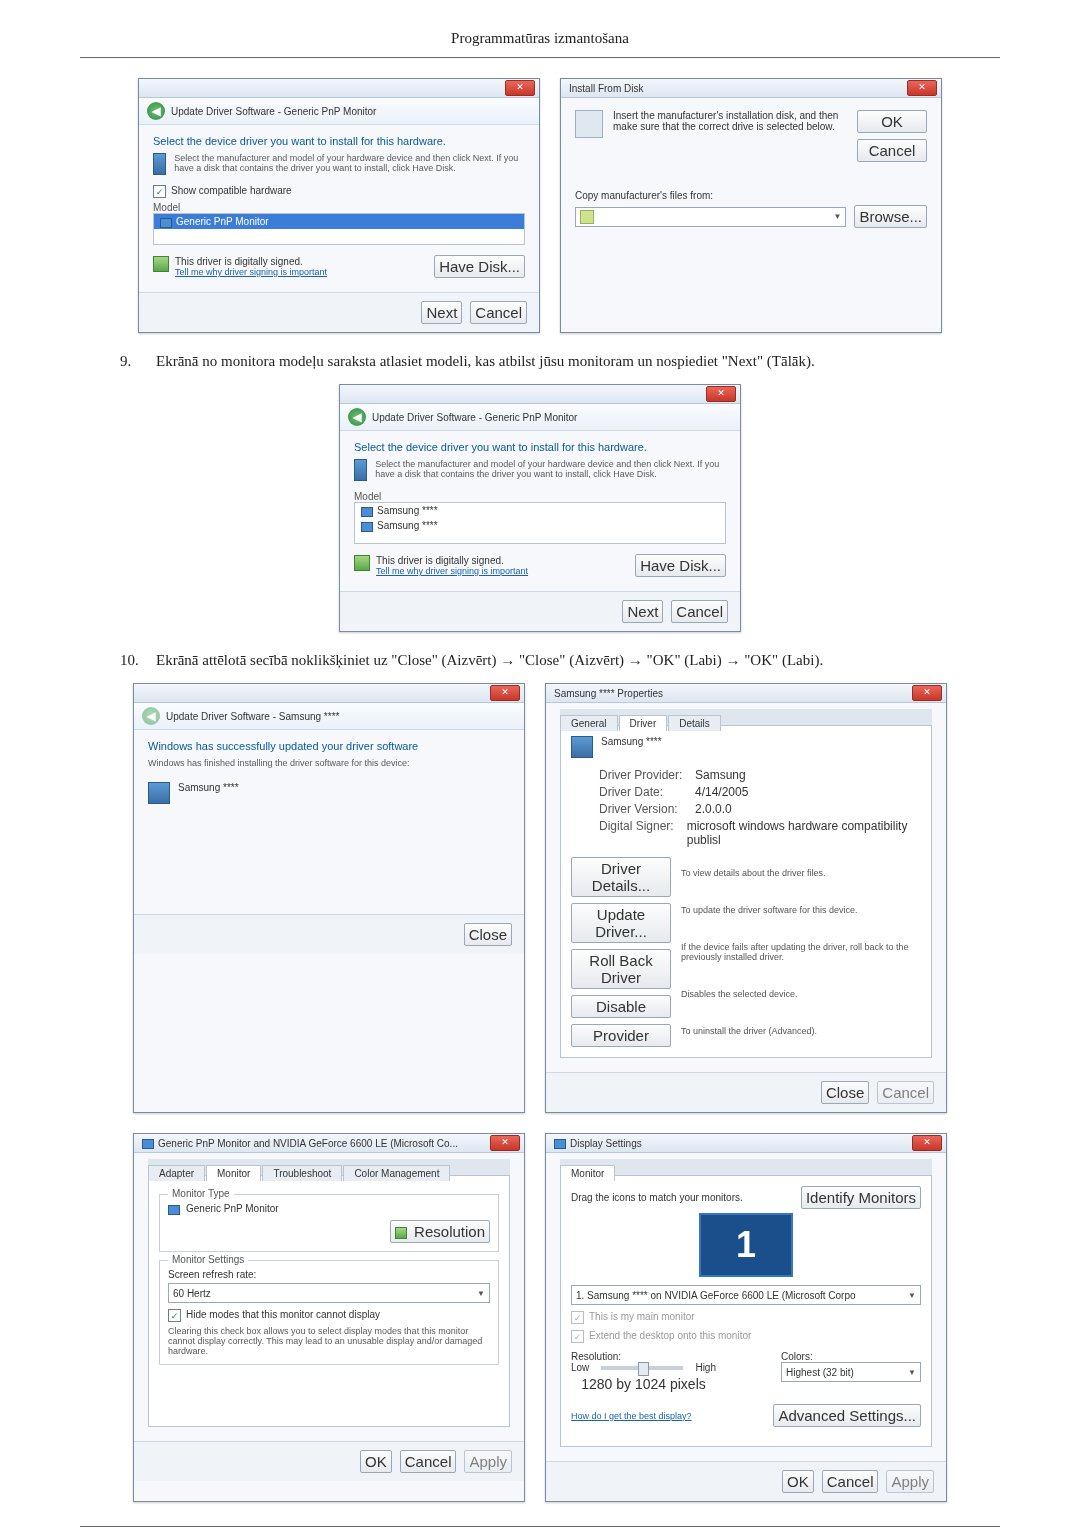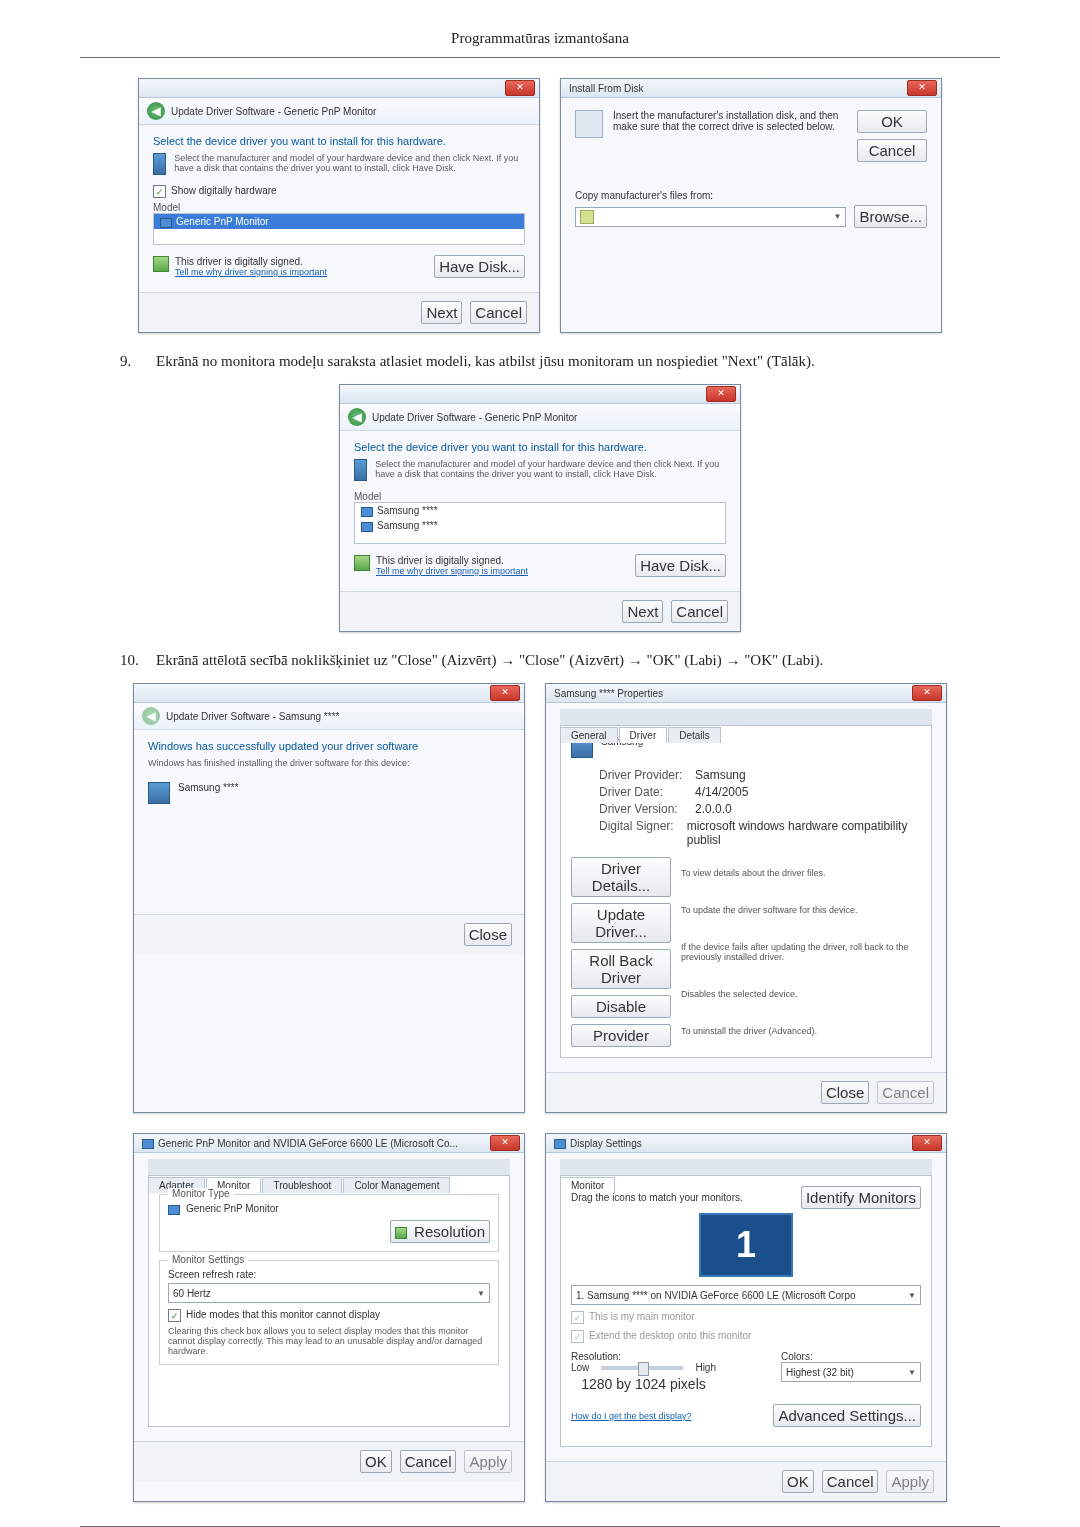--- a/index.html
+++ b/index.html
@@ -122,21 +122,21 @@
   .step .num { min-width: 22px; }
   .step .txt { flex:1; text-align:justify; }
   
   .tabs { display:flex; gap:1px; background:#dfe6ee; padding: 0; }
   .tab {
     padding: 2px 10px;
     font-size:10px;
     background:#e8edf3;
     border:1px solid #b9c4d2;
     border-bottom:none;
-    position:relative; top:18px;
+    position:relative; top:6px;
   }
   .tab.active { background:#fff; }
   .tab-body { background:#fff; border:1px solid #b9c4d2; padding:10px; }
   .prop-grid { font-size:12px; }
   .prop-grid div { display:flex; gap:6px; margin-bottom:3px; }
   .prop-grid .lbl { width:90px; color:#555; }
   .btn-col { display:flex; flex-direction:column; gap:6px; }
   .btn-wide { width:100px; text-align:center; }
   
   .group-box {
@@ -190,21 +190,21 @@
         <span>Update Driver Software - Generic PnP Monitor</span>
       </div>
       <div class="body-pad">
         <div class="blue-head">Select the device driver you want to install for this hardware.</div>
         <div class="icon-box">
           <div class="chip-icon"></div>
           <div class="small-grey">Select the manufacturer and model of your hardware device and then click Next. If you have a disk that contains the driver you want to install, click Have Disk.</div>
         </div>
         <div class="chk-row">
           <div class="chk">✓</div>
-          <span>Show digitally hardware</span>
+          <span>Show compatible hardware</span>
         </div>
         <div style="margin-top:4px; font-size:10px; color:#555;">Model</div>
         <div class="list-box" style="height:30px;">
           <div class="item sel">
             <span class="mon-icon"></span>
             <span>Generic PnP Monitor</span>
           </div>
         </div>
         <div class="sig-row">
           <div class="sig-left">

